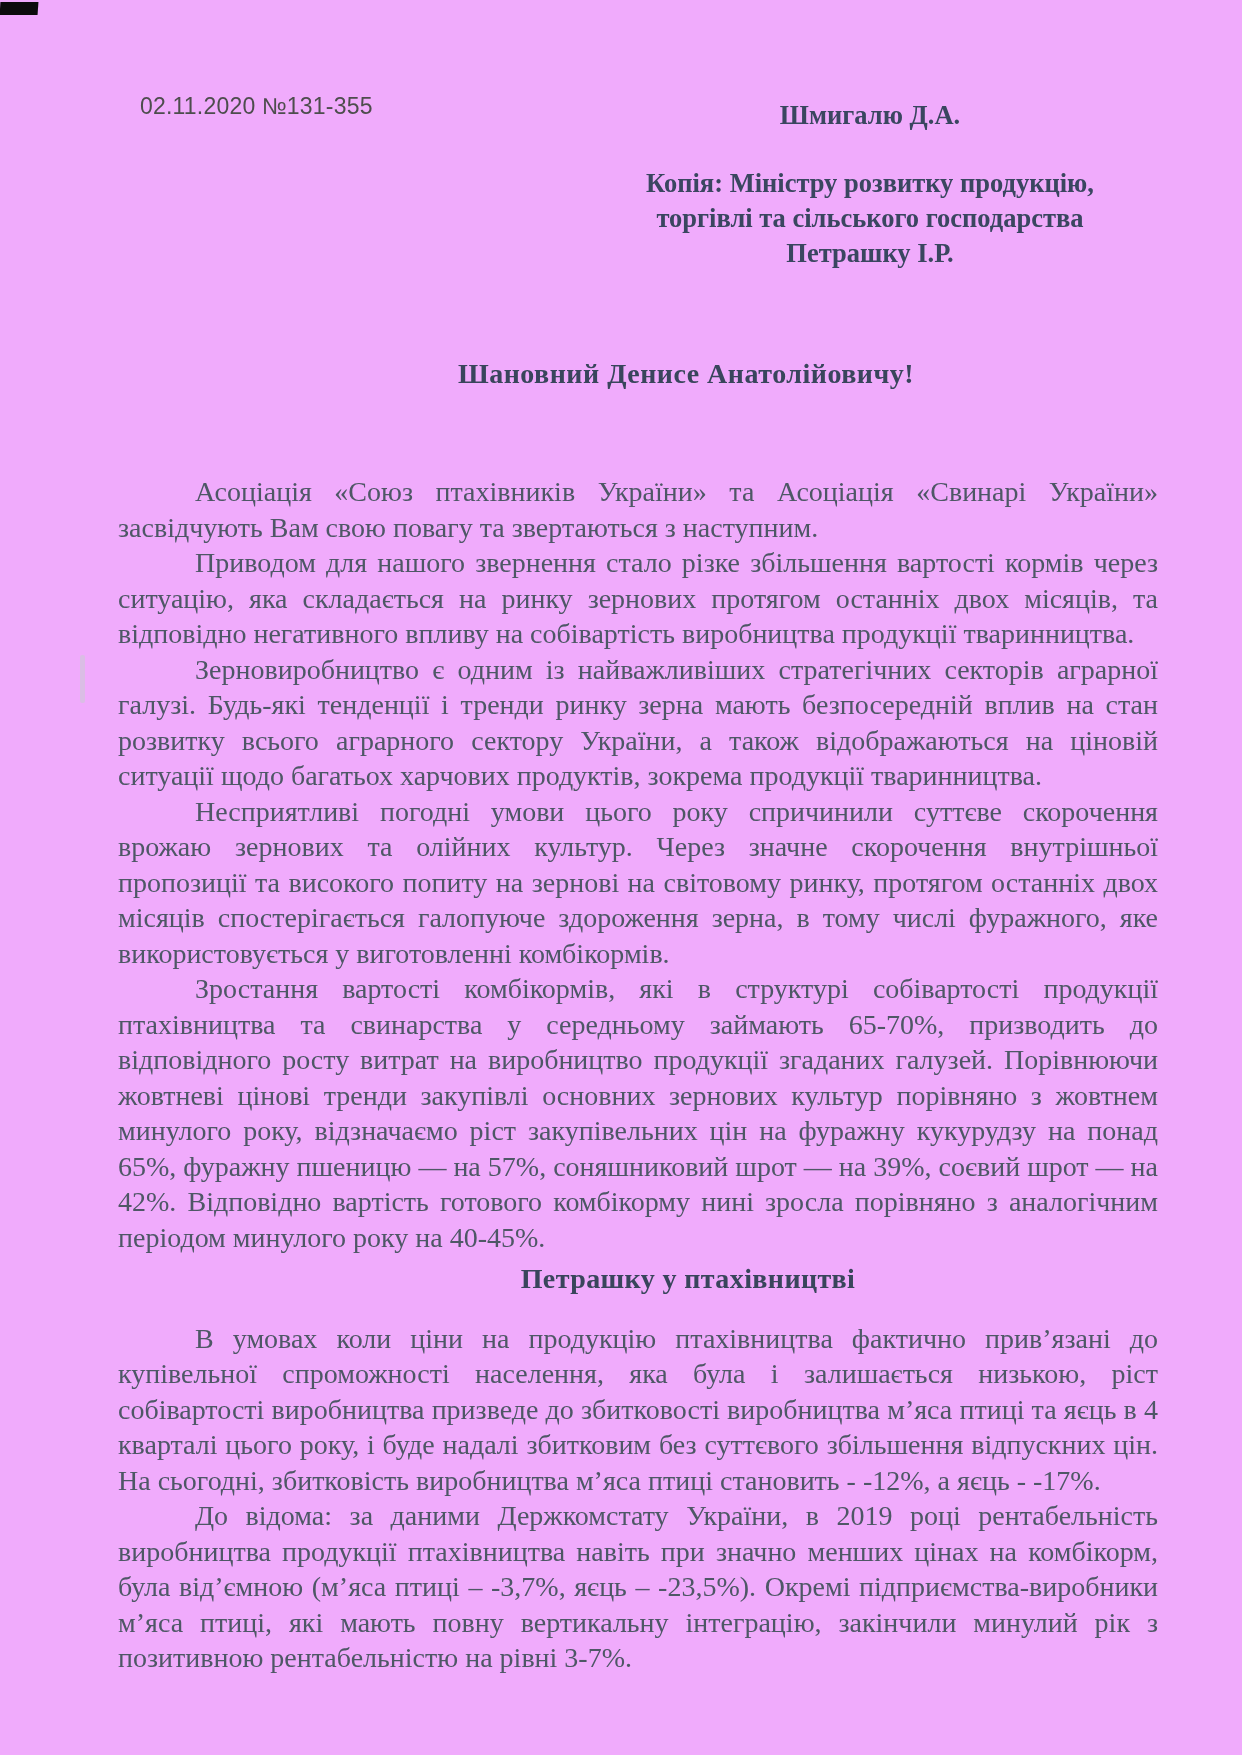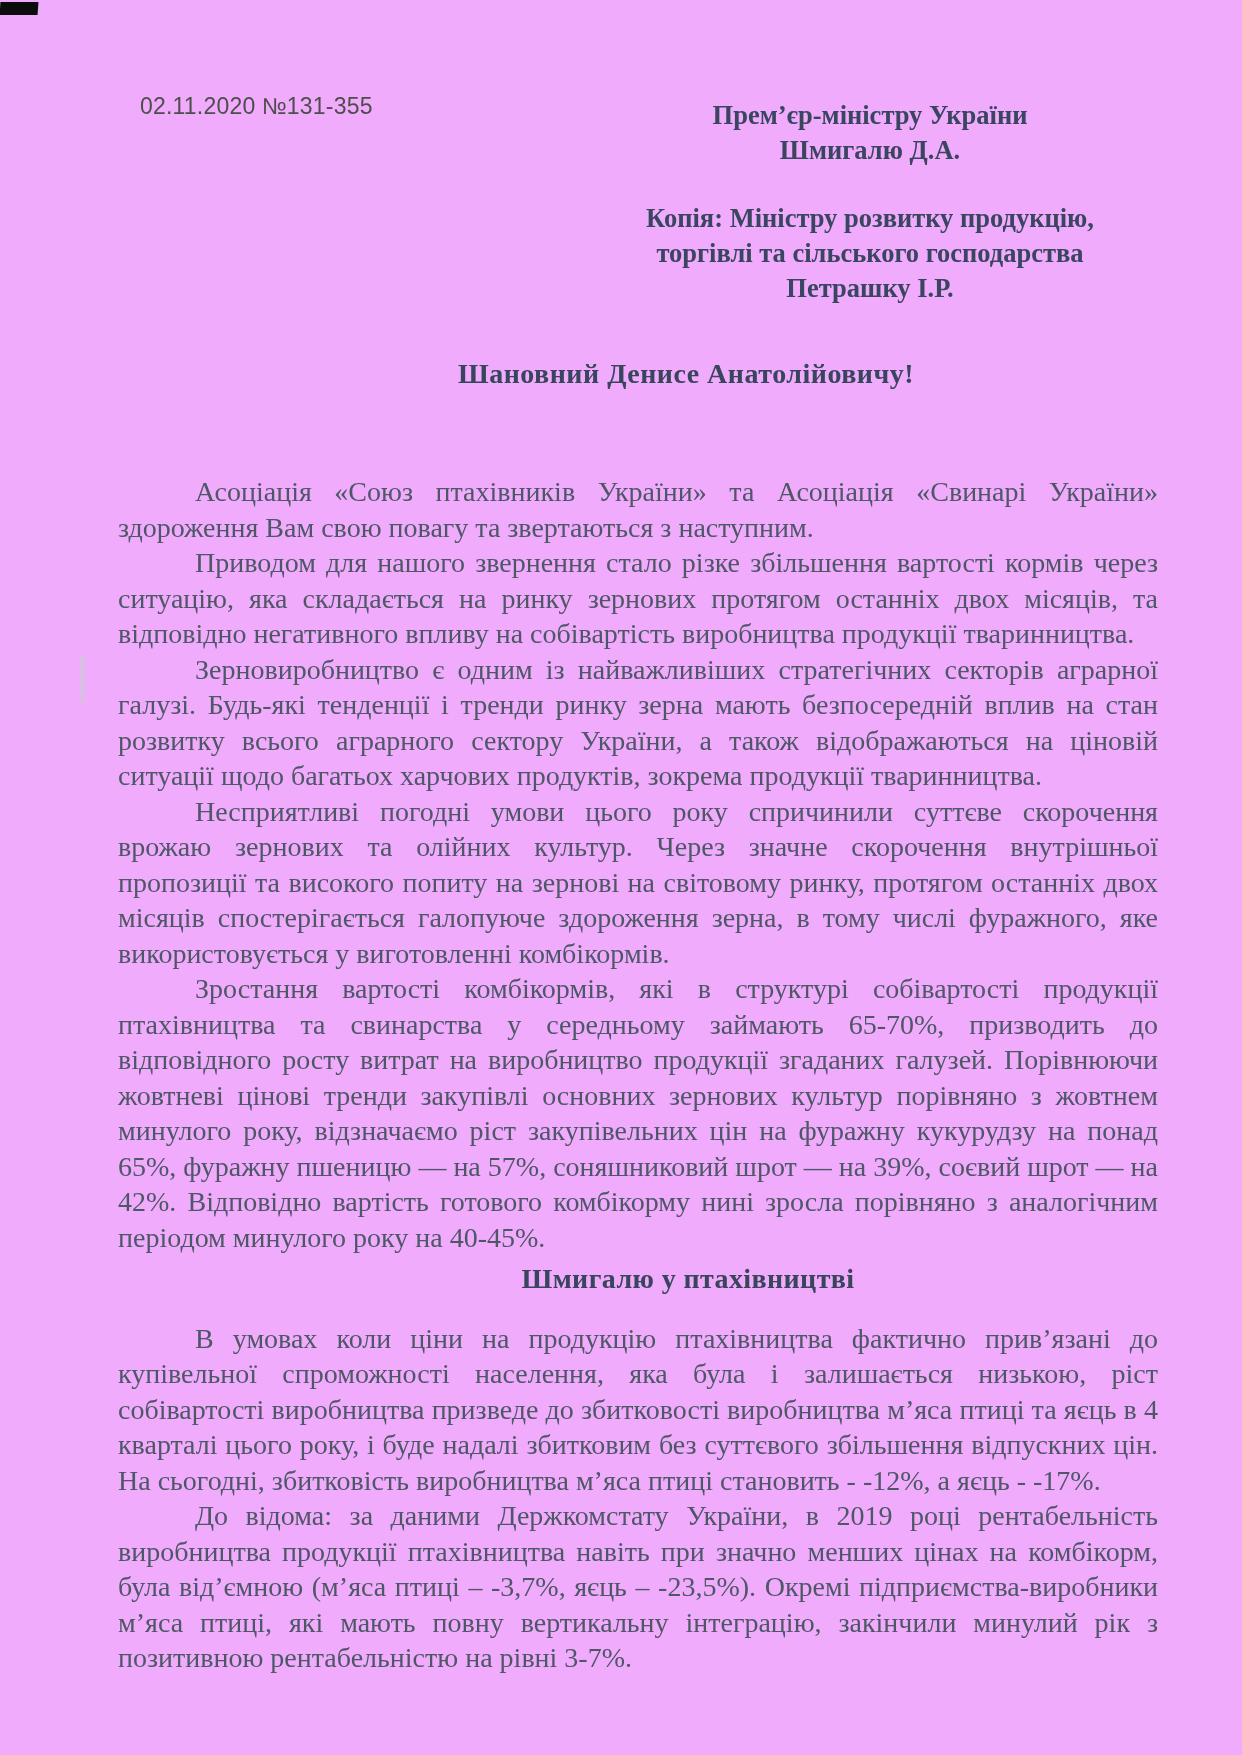--- a/index.html
+++ b/index.html
@@ -100,38 +100,37 @@
 
 <div class="page">
 
   <div class="corner-mark"></div>
   <div class="scan-smudge"></div>
 
   <div class="doc-reference">02.11.2020 №131-355</div>
 
   <div class="addressee-block">
     <div class="addressee-recipient">
-      <div>Прем’єр-міністру України</div>
       <div>Шмигалю  Д.А.</div>
     </div>
     <div class="addressee-copy">
       <div>Копія: Міністру розвитку продукцію,</div>
       <div>торгівлі та сільського господарства</div>
       <div>Петрашку І.Р.</div>
     </div>
   </div>
 
   <div class="salutation">Шановний Денисе Анатолійовичу!</div>
 
   <div class="body-text">
-    <p>Асоціація «Союз птахівників України» та Асоціація «Свинарі України» здороження Вам свою повагу та звертаються з наступним.</p>
+    <p>Асоціація «Союз птахівників України» та Асоціація «Свинарі України» засвідчують Вам свою повагу та звертаються з наступним.</p>
     <p>Приводом для нашого звернення стало різке збільшення вартості кормів через ситуацію, яка складається на ринку зернових протягом останніх двох місяців, та відповідно негативного впливу на собівартість виробництва продукції тваринництва.</p>
     <p>Зерновиробництво є одним із найважливіших стратегічних секторів аграрної галузі. Будь-які тенденції і тренди ринку зерна мають безпосередній вплив на стан розвитку всього аграрного сектору України, а також відображаються на ціновій ситуації щодо багатьох харчових продуктів, зокрема продукції тваринництва.</p>
     <p>Несприятливі погодні умови цього року спричинили суттєве скорочення врожаю зернових та олійних культур. Через значне скорочення внутрішньої пропозиції та високого попиту на зернові на світовому ринку, протягом останніх двох місяців спостерігається галопуюче здороження зерна, в тому числі фуражного, яке використовується у виготовленні комбікормів.</p>
     <p>Зростання вартості комбікормів, які в структурі собівартості продукції птахівництва та свинарства у середньому займають 65-70%, призводить до відповідного росту витрат на виробництво продукції згаданих галузей. Порівнюючи жовтневі цінові тренди закупівлі основних зернових культур порівняно з жовтнем минулого року, відзначаємо ріст закупівельних цін на фуражну кукурудзу на понад 65%, фуражну пшеницю — на 57%, соняшниковий шрот — на 39%, соєвий шрот — на 42%. Відповідно вартість готового комбікорму нині зросла порівняно з аналогічним періодом минулого року на 40-45%.</p>
 
-    <div class="section-heading">Шмигалю у птахівництві</div>
+    <div class="section-heading">Петрашку у птахівництві</div>
 
     <p>В умовах коли ціни на продукцію птахівництва фактично прив’язані до купівельної спроможності населення, яка була і залишається низькою, ріст собівартості виробництва призведе до збитковості виробництва м’яса птиці та яєць в 4 кварталі цього року, і буде надалі збитковим без суттєвого збільшення відпускних цін. На сьогодні, збитковість виробництва м’яса птиці становить - -12%, а яєць - -17%.</p>
     <p>До відома: за даними Держкомстату України, в 2019 році рентабельність виробництва продукції птахівництва навіть при значно менших цінах на комбікорм, була від’ємною (м’яса птиці – -3,7%, яєць – -23,5%). Окремі підприємства-виробники м’яса птиці, які мають повну вертикальну інтеграцію, закінчили минулий рік з позитивною рентабельністю на рівні 3-7%.</p>
   </div>
 
 </div>
 
 </body></html>

